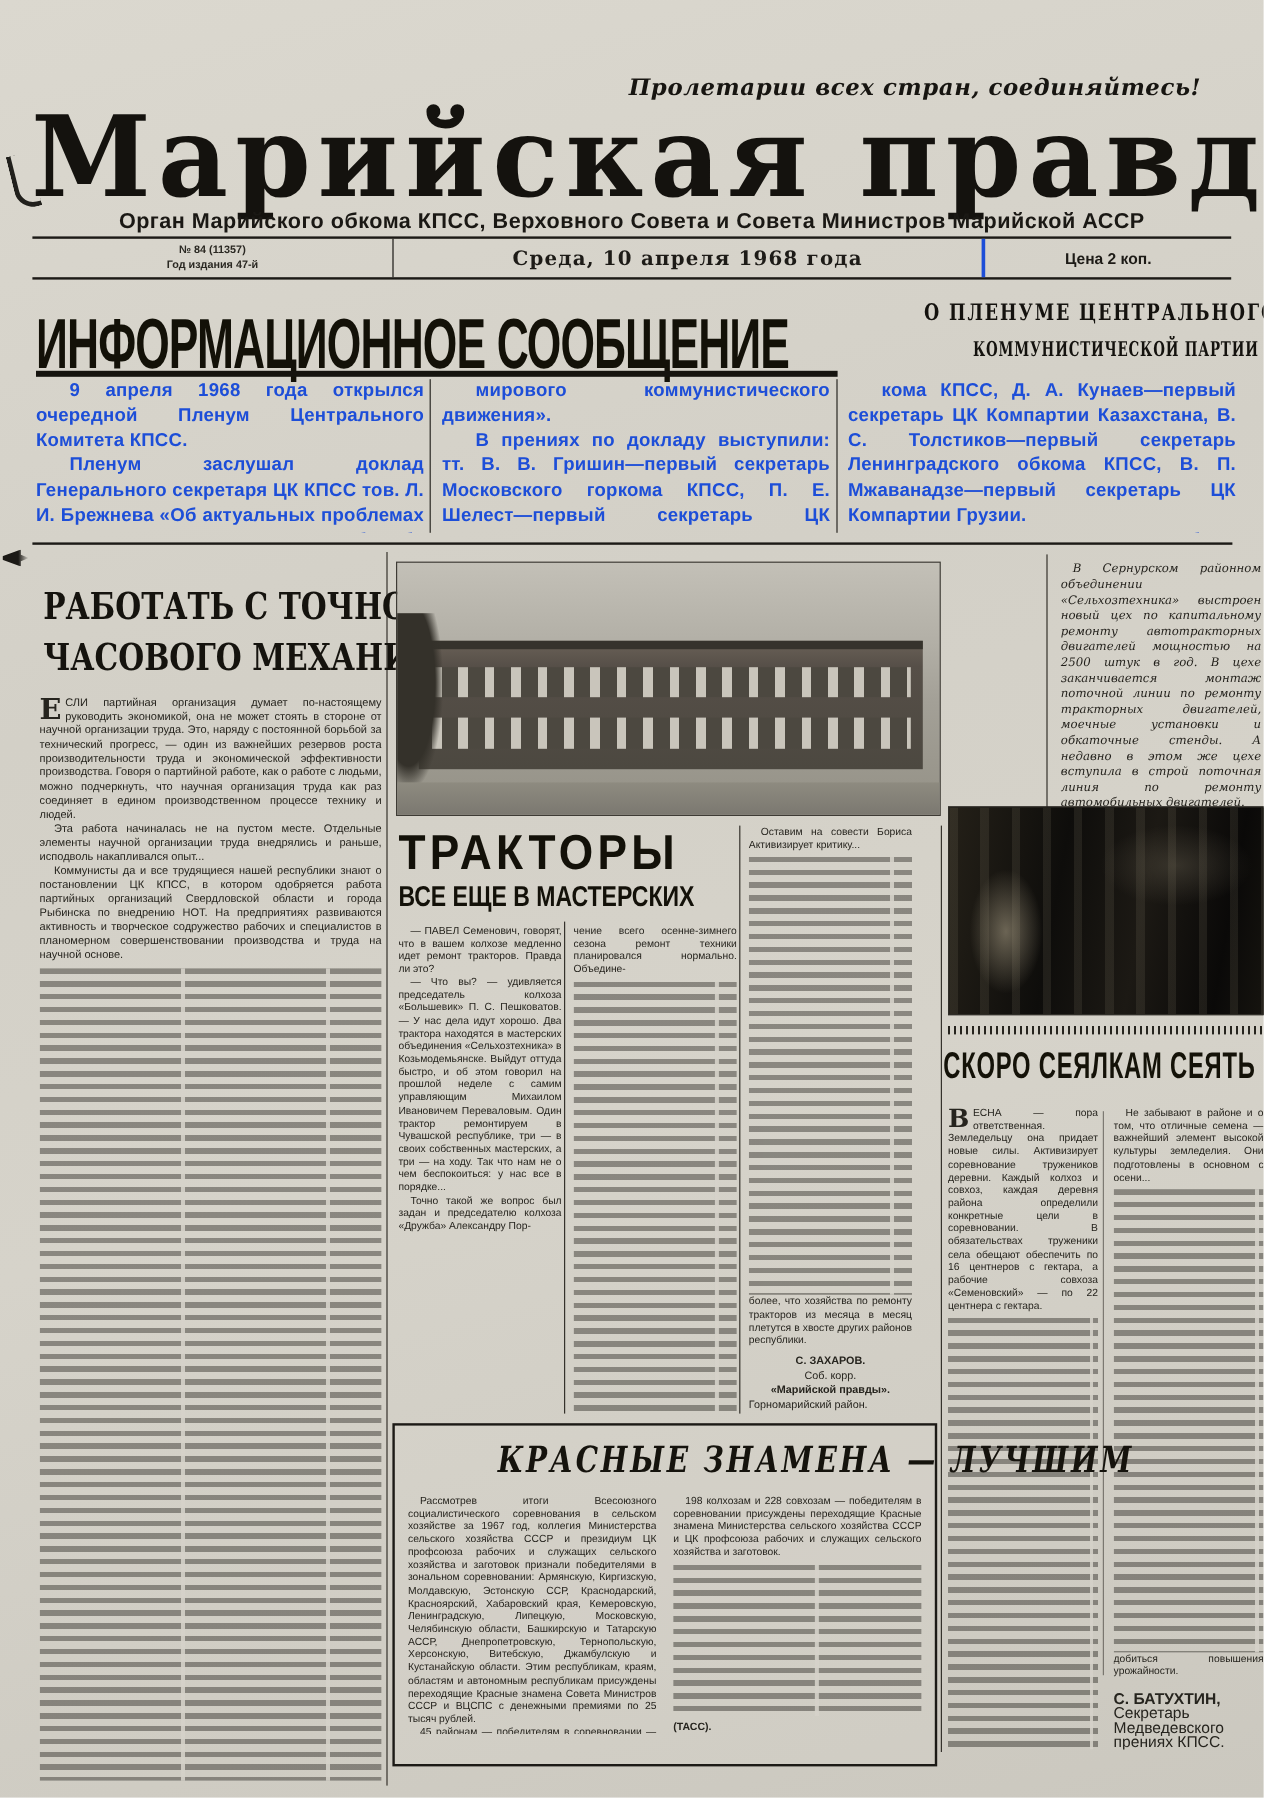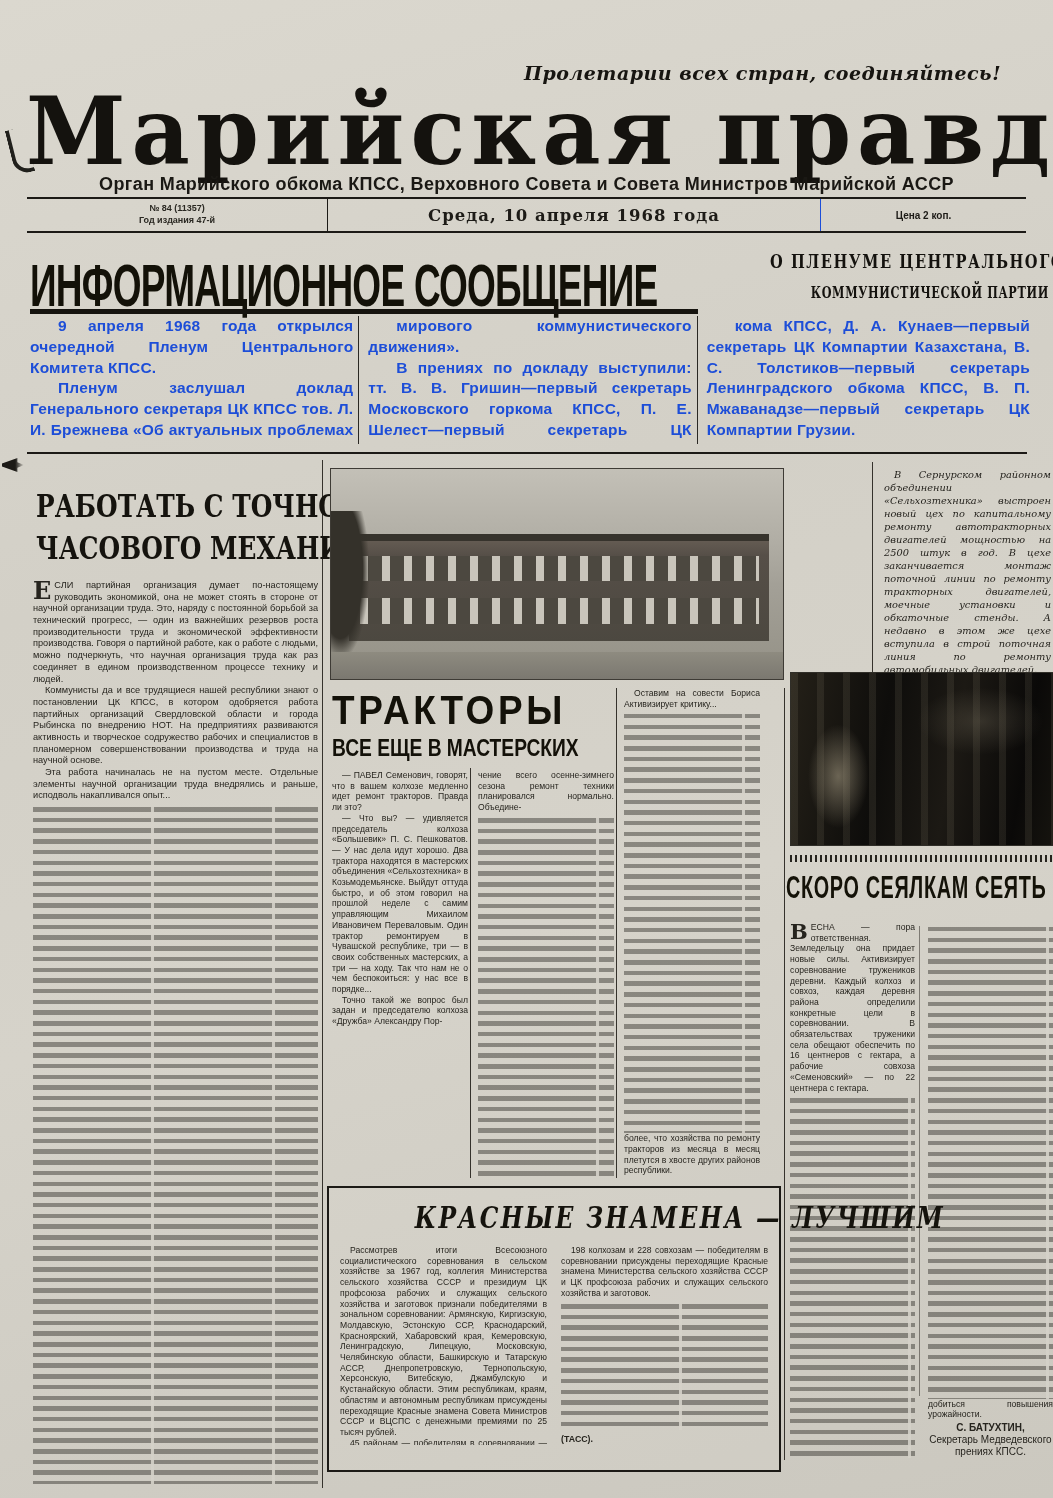--- a/index.html
+++ b/index.html
@@ -12,21 +12,21 @@
   .vrule{position:absolute;width:1px;background:#35322c}
   .hrule{position:absolute;background:#1c1a16}
   
   .slogan{top:62px;right:52px;font-family:"DejaVu Serif",serif;font-style:italic;font-weight:bold;font-size:19px;letter-spacing:.5px;color:#171511}
   .masthead{top:76px;left:26px;width:1000px;font-family:"DejaVu Serif",serif;font-weight:bold;font-size:90px;letter-spacing:6px;white-space:nowrap;color:#14120e;transform:scaleY(1.04);transform-origin:left top}
   .organ{top:174px;left:0;width:100%;text-align:center;font-weight:bold;font-size:18px;letter-spacing:.4px;color:#1a1814}
   .infobar{top:197px;left:27px;width:999px;height:32px;border-top:2px solid #1c1a16;border-bottom:2px solid #1c1a16;display:flex;align-items:stretch}
   .infobar .cell{display:flex;flex-direction:column;justify-content:center;text-align:center}
   .cell.c1{width:300px;border-right:1px solid #1c1a16;font-size:9px;font-weight:bold;line-height:1.3;color:#2a2822}
   .cell.c2{flex:1;font-family:"DejaVu Serif",serif;font-weight:bold;font-size:16.5px;letter-spacing:1px}
-  .cell.c3{width:205px;border-left:1px solid #1d4ed8;font-size:10px;font-weight:bold}
+  .cell.c3{width:205px;border-left:3px solid #1d4ed8;font-size:13px;font-weight:bold}
   
   .kicker{top:252px;left:30px;white-space:nowrap;font-weight:bold;font-size:50px;letter-spacing:-1px;color:#131108;transform:scale(.74,1.18);transform-origin:left top}
   .kicker-underline{top:309px;left:30px;width:668px;height:5px;background:#16140f}
   .lead-title{top:250px;left:708px;width:326px;text-align:center;font-family:"DejaVu Serif",serif;font-weight:bold;color:#14120e}
   .lead-title .lt{display:inline-block;white-space:nowrap;transform-origin:center}
   .lt1{font-size:19px;letter-spacing:2px;transform:scaleX(.77)}
   .lt2{font-size:17px;letter-spacing:1px;transform:scaleX(.66);margin-top:10px}
   .lead-cols{top:316px;left:30px;width:1000px;height:128px;display:flex}
   .lead-col{width:325px;font-weight:bold;font-size:15.5px;line-height:20.8px;text-align:justify;color:#1d4ed8;letter-spacing:.2px;overflow:hidden}
   .lead-col + .lead-col{border-left:1px solid #2a2823;margin-left:5px;padding-left:9px}
@@ -69,21 +69,21 @@
   
   .photo2{top:672px;left:790px;width:263px;height:172px;border:1px solid #302e28;overflow:hidden;background:#14120e}
   .p2-a{position:absolute;inset:0;background:
     radial-gradient(ellipse 42px 72px at 18% 60%, rgba(192,180,152,.5), rgba(192,180,152,0) 72%),
     radial-gradient(ellipse 90px 48px at 72% 28%, rgba(122,114,96,.32), rgba(122,114,96,0) 70%),
     repeating-linear-gradient(90deg, rgba(142,134,112,.15) 0 7px, rgba(0,0,0,0) 7px 26px),
     linear-gradient(100deg,#242018 0%,#0e0d0b 35%,#1c1914 60%,#0a0908 85%,#16140f 100%)}
   .tickrule{top:855px;left:790px;width:263px;height:7px;background:repeating-linear-gradient(90deg,#26241e 0 2px,rgba(0,0,0,0) 2px 5px)}
   .sow-title{top:870px;left:786px;white-space:nowrap;font-weight:bold;font-size:31px;letter-spacing:1px;color:#141208;transform:scaleX(.64);transform-origin:left}
   .sow-col{position:absolute;width:125px}
-  .sow-byline{margin-top:2px;text-align:center;font-size:10px;line-height:12px}
+  .sow-byline{margin-top:12px;text-align:left;font-size:13px;line-height:12px}
   
   .banners-box{top:1186px;left:327px;width:428px;height:262px;border:2px solid #1c1a16;padding:10px 11px;background:rgba(218,215,206,.25)}
   .banners-title-wrap{text-align:center;margin:2px 0 10px}
   .banners-title{display:inline-block;white-space:nowrap;font-family:"DejaVu Serif",serif;font-style:italic;font-weight:bold;font-size:30px;letter-spacing:3px;color:#15130d;transform:scaleX(.78);transform-origin:center}
   .banners-cols{display:flex;gap:14px;height:200px}
   .banners-col{width:207px}
   .tass{text-align:left;font-weight:bold;font-size:8.8px;margin-top:4px}
   
   .ink1{top:128px;left:10px;width:16px;height:42px;border-left:4px solid #21201c;border-bottom:4px solid #21201c;border-radius:0 0 0 16px;transform:rotate(-14deg)}
   .ink2{top:458px;left:2px;width:22px;height:14px;background:linear-gradient(90deg,#1c1a16 0 60%,rgba(28,26,22,0));clip-path:polygon(0 40%,70% 0,70% 30%,100% 50%,70% 70%,70% 100%,0 60%)}
@@ -140,22 +140,22 @@
 <article>
   <div class="abs clockwork-title">
     <span class="tline">РАБОТАТЬ С ТОЧНОСТЬЮ</span><br>
     <span class="tline">ЧАСОВОГО МЕХАНИЗМА</span>
   </div>
   <div class="abs clockwork-body bodytxt col-flex">
     <p style="text-indent:0">
       <span class="dropcap">Е</span><span>СЛИ партийная организация думает по-настоящему руководить экономикой, она не может стоять в стороне от научной организации труда. Это, наряду с постоянной борьбой за технический прогресс, — один из важнейших резервов роста производительности труда и экономической эффективности производства. Говоря о партийной работе, как о работе с людьми, можно подчеркнуть, что научная организация труда как раз соединяет в едином производственном процессе технику и людей.</span>
     </p>
     <div>
+        <p>Эта работа начиналась не на пустом месте. Отдельные элементы научной организации труда внедрялись и раньше, исподволь накапливался опыт...</p>
         <p>Коммунисты да и все трудящиеся нашей республики знают о постановлении ЦК КПСС, в котором одобряется работа партийных организаций Свердловской области и города Рыбинска по внедрению НОТ. На предприятиях развиваются активность и творческое содружество рабочих и специалистов в планомерном совершенствовании производства и труда на научной основе.</p>
-        <p>Эта работа начиналась не на пустом месте. Отдельные элементы научной организации труда внедрялись и раньше, исподволь накапливался опыт...</p>
       </div>
     <div class="greek"></div>
   </div>
 </article>
 
 <figure class="abs photo1" style="margin:0">
   <div class="p1-building">
     <div class="p1-roof"></div>
     <div class="p1-win p1-w1"></div>
     <div class="p1-win p1-w2"></div>
@@ -181,38 +181,45 @@
       <p>Точно такой же вопрос был задан и председателю колхоза «Дружба» Александру Пор-</p>
     </div>
   <div class="tr-col smalltxt col-flex" style="left:478px;top:770px;height:406px">
     <p style="text-indent:0">чение всего осенне-зимнего сезона ремонт техники планировался нормально. Объедине-</p>
     <div class="greek"></div>
   </div>
   <div class="tr-col smalltxt col-flex" style="left:624px;top:688px;height:488px">
     <p>Оставим на совести Бориса Активизирует критику...</p>
     <div class="greek"></div>
     <p style="text-indent:0">более, что хозяйства по ремонту тракторов из месяца в месяц плетутся в хвосте других районов республики.</p>
+    <div class="byline">
+      <span class="b">С. ЗАХАРОВ.</span><br>
+      <span>Соб. корр.</span><br>
+      <span class="b">«Марийской правды».</span><br>
+      <span class="left">Горномарийский район.</span>
+    </div>
   </div>
 </article>
 
 <figure class="abs photo2" style="margin:0">
   <div class="p2-a"></div>
 </figure>
 <div class="abs tickrule"></div>
 
 <article>
   <div class="abs sow-title">СКОРО СЕЯЛКАМ СЕЯТЬ</div>
   <div class="sow-col smalltxt col-flex" style="left:790px;top:922px;height:536px">
     <p style="text-indent:0">
       <span class="dropcap" style="font-size:21px;line-height:18px">В</span><span>ЕСНА — пора ответственная. Земледельцу она придает новые силы. Активизирует соревнование тружеников деревни. Каждый колхоз и совхоз, каждая деревня района определили конкретные цели в соревновании. В обязательствах труженики села обещают обеспечить по 16 центнеров с гектара, а рабочие совхоза «Семеновский» — по 22 центнера с гектара.</span>
     </p>
     <div class="greek"></div>
   </div>
   <div class="vrule" style="left:919px;top:926px;height:470px;opacity:.55"></div>
   <div class="sow-col smalltxt col-flex" style="left:928px;top:922px;height:536px">
+    <p>Не забывают в районе и о том, что отличные семена — важнейший элемент высокой культуры земледелия. Они подготовлены в основном с осени...</p>
     <div class="greek"></div>
     <p style="text-indent:0">добиться повышения урожайности.</p>
     <div class="sow-byline">
       <span style="font-weight:bold">С. БАТУХТИН,</span><br>
       <span>Секретарь Медведевского</span><br>
       <span>прениях КПСС.</span>
     </div>
   </div>
 </article>
 

